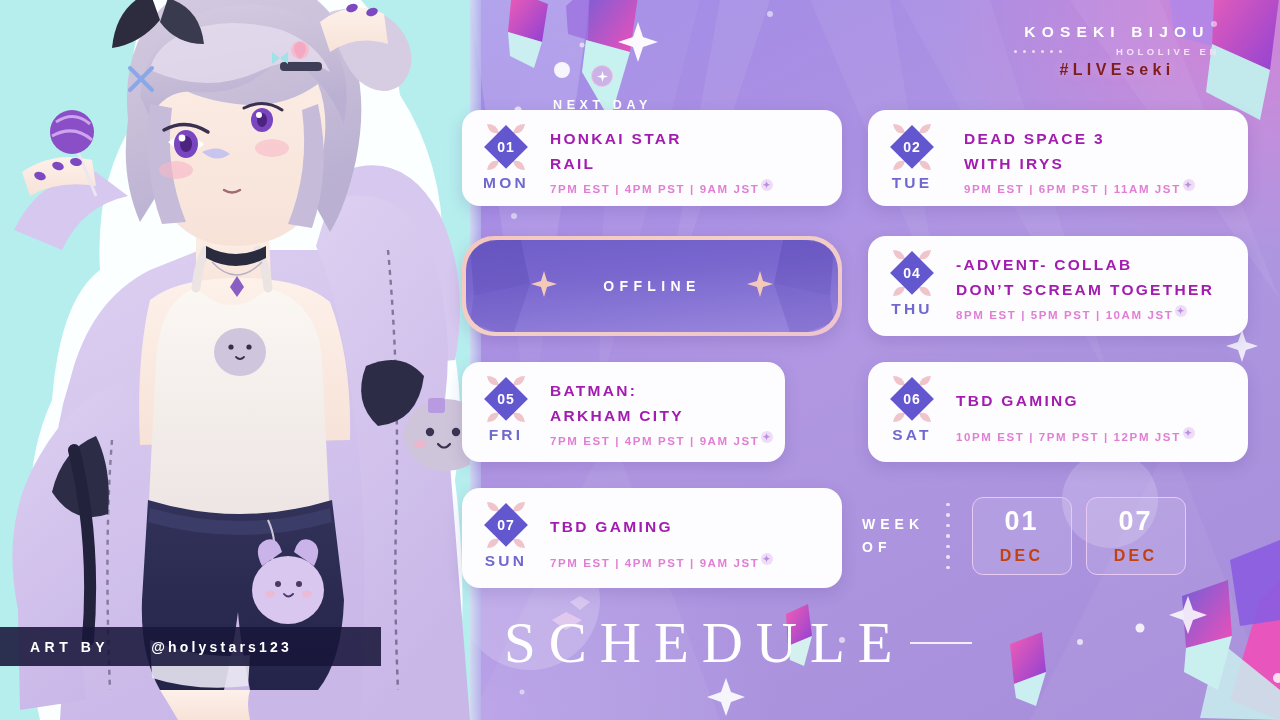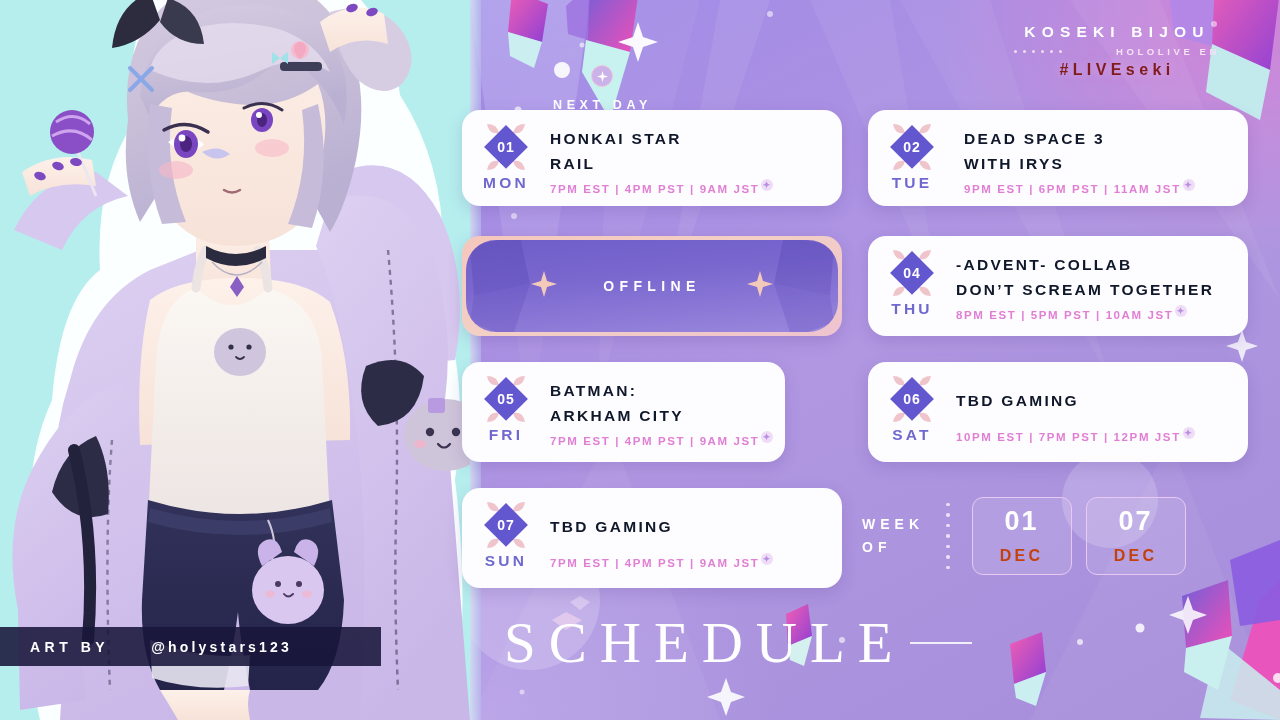--- a/index.html
+++ b/index.html
@@ -100,40 +100,40 @@
   .badge-num {
     position:absolute; inset:0; display:flex; align-items:center; justify-content:center;
     color:#ffffff; font-size:14px; font-weight:bold; letter-spacing:1px;
     z-index:3;
   }
   .day-abbr {
     color:#6f68cf; font-size:15.5px; font-weight:bold; letter-spacing:3.2px;
   }
   .card-body { padding-top:16px; flex:1; }
   .card-title {
-    color:#0f172a; font-size:15.5px; font-weight:bold; letter-spacing:2.3px;
+    color:#a21caf; font-size:15.5px; font-weight:bold; letter-spacing:2.3px;
     line-height:25px; white-space:nowrap;
   }
   .card-times {
     margin-top:7px; color:#e07fd4; font-size:11.5px; font-weight:bold; letter-spacing:1.6px;
     display:flex; align-items:flex-start; white-space:nowrap;
   }
   .card-times .ast {
     display:inline-flex; align-items:center; justify-content:center;
     width:12px; height:12px; border-radius:50%;
     background:#efdcf6; color:#b98fe0; font-size:9px; margin-left:2px;
     margin-top:-4px; flex:0 0 12px;
   }
   .card.one-line .card-body { padding-top:26px; }
   .card.one-line .card-times { margin-top:18px; }
 
   
   .offline {
     position:absolute; z-index:25;
-    border-radius:18px;
+    border-radius:32px;
     padding:4px;
     background:linear-gradient(160deg,#f5c7bd 0%,#f3cfc5 45%,#eec4cf 100%);
     box-shadow:0 5px 16px rgba(70,45,130,0.18);
     overflow:hidden;
   }
   .offline-inner {
     width:100%; height:100%; border-radius:30px;
     background:linear-gradient(175deg,#6f5ec8 0%,#7a68cf 40%,#9a87dd 100%);
     display:flex; align-items:center; justify-content:center; gap:46px;
     position:relative; overflow:hidden;

